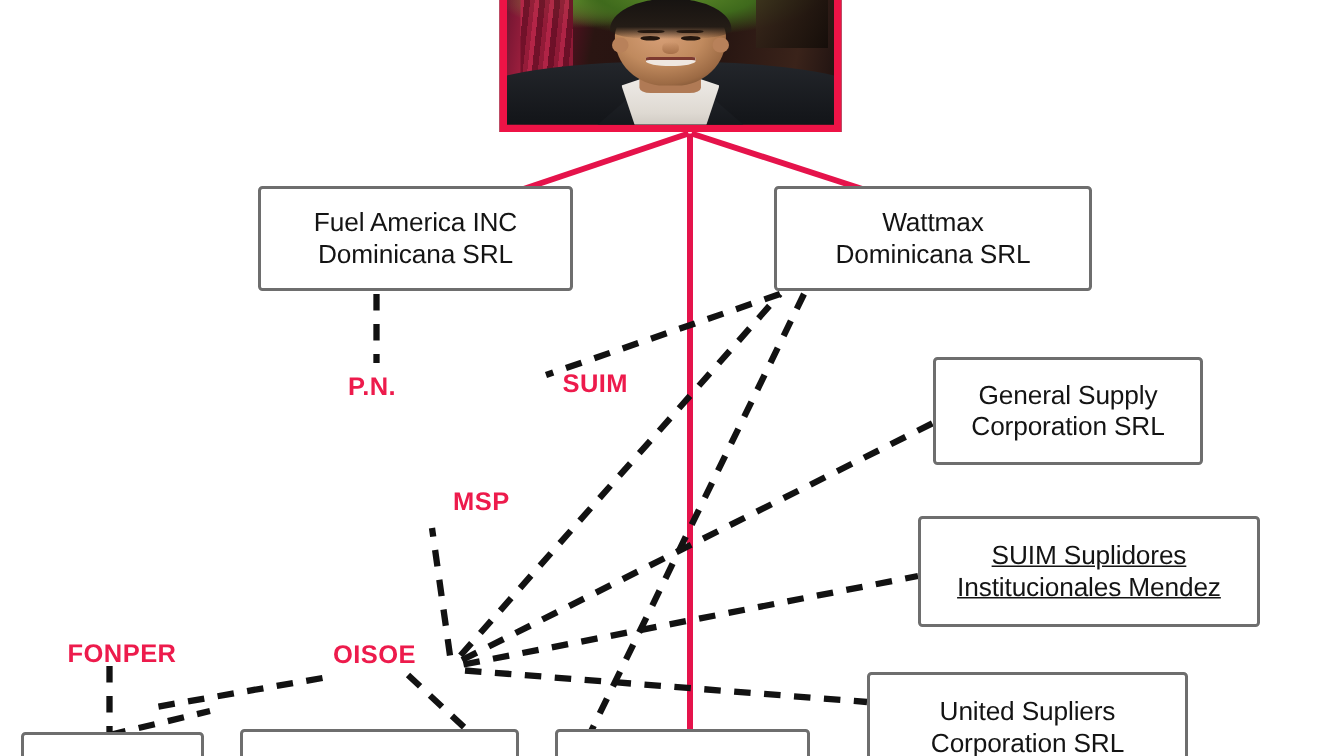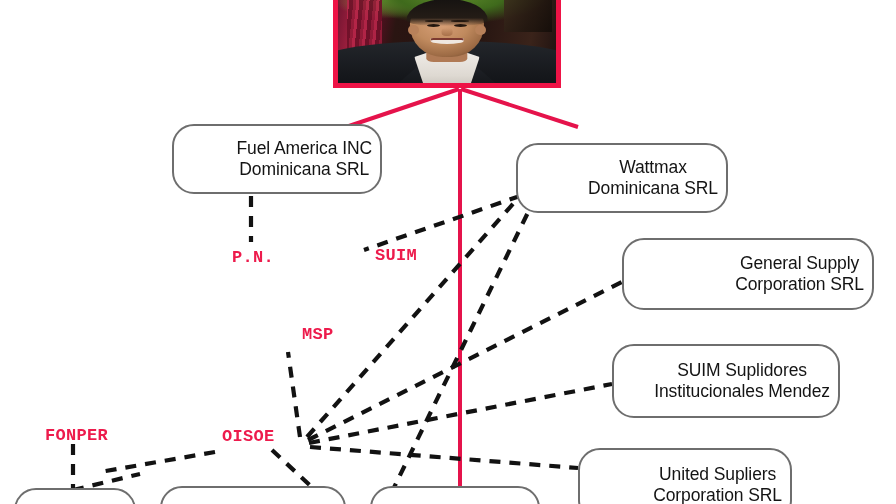--- a/index.html
+++ b/index.html
@@ -183,46 +183,46 @@
     background: #efe7e0;
     border-radius: 10% 10% 70% 70%;
     box-shadow: inset 0 2px 0 #7d3a30;
   }
 
   
   .node {
     position: absolute;
     box-sizing: border-box;
     border: 2.6px solid #6e6e6e;
-    border-radius: 22px;
+    border-radius: 3px;
     background: #ffffff;
     color: #141414;
     display: flex;
     align-items: center;
-    justify-content: flex-end;
+    justify-content: center;
     text-align: center;
     font-size: 17.5px;
     line-height: 1.18;
     letter-spacing: -.1px;
     padding: 2px 8px;
   }
   .node .lbl {
     display: block;
     white-space: pre-line;
   }
 
   
   .tag {
     position: absolute;
     color: #ED1B4C;
     font-weight: bold;
     font-size: 17px;
     letter-spacing: .3px;
     white-space: nowrap;
-    font-family: Liberation Mono, monospace;
+    font-family: Liberation Sans, sans-serif;
   }
 </style>
 </head>
 <body>
 
 <div id="canvas">
 
   <svg id="edge-layer" viewBox="0 0 896 504" width="896" height="504" aria-hidden="true">
 
     <g stroke="#E5134B" stroke-width="4" fill="none" stroke-linecap="butt">
@@ -276,31 +276,31 @@
       <div class="ph-nose"></div>
       <div class="ph-smile"></div>
     </div>
   </div>
 
   <div class="node" style="left:172px; top:124px; width:210px; height:70px;">
     <span class="lbl">Fuel America INC
 Dominicana SRL</span>
   </div>
 
-  <div class="node" style="left:516px; top:124px; width:212px; height:70px;margin-top:19px;">
+  <div class="node" style="left:516px; top:124px; width:212px; height:70px;">
     <span class="lbl">Wattmax
 Dominicana SRL</span>
   </div>
 
-  <div class="node" style="left:622px; top:238px; width:252px; height:72px;">
+  <div class="node" style="left:622px; top:238px; width:180px; height:72px;">
     <span class="lbl">General Supply
 Corporation SRL</span>
   </div>
 
-  <div class="node" style="left:612px; top:344px; width:228px; height:74px;">
+  <div class="node" style="left:612px; top:344px; width:228px; height:74px;text-decoration:underline;">
     <span class="lbl">SUIM Suplidores
 Institucionales Mendez</span>
   </div>
 
   <div class="node" style="left:578px; top:448px; width:214px; height:74px;">
     <span class="lbl">United Supliers
 Corporation SRL</span>
   </div>
 
   <div class="node" style="left:14px; top:488px; width:122px; height:56px;">

